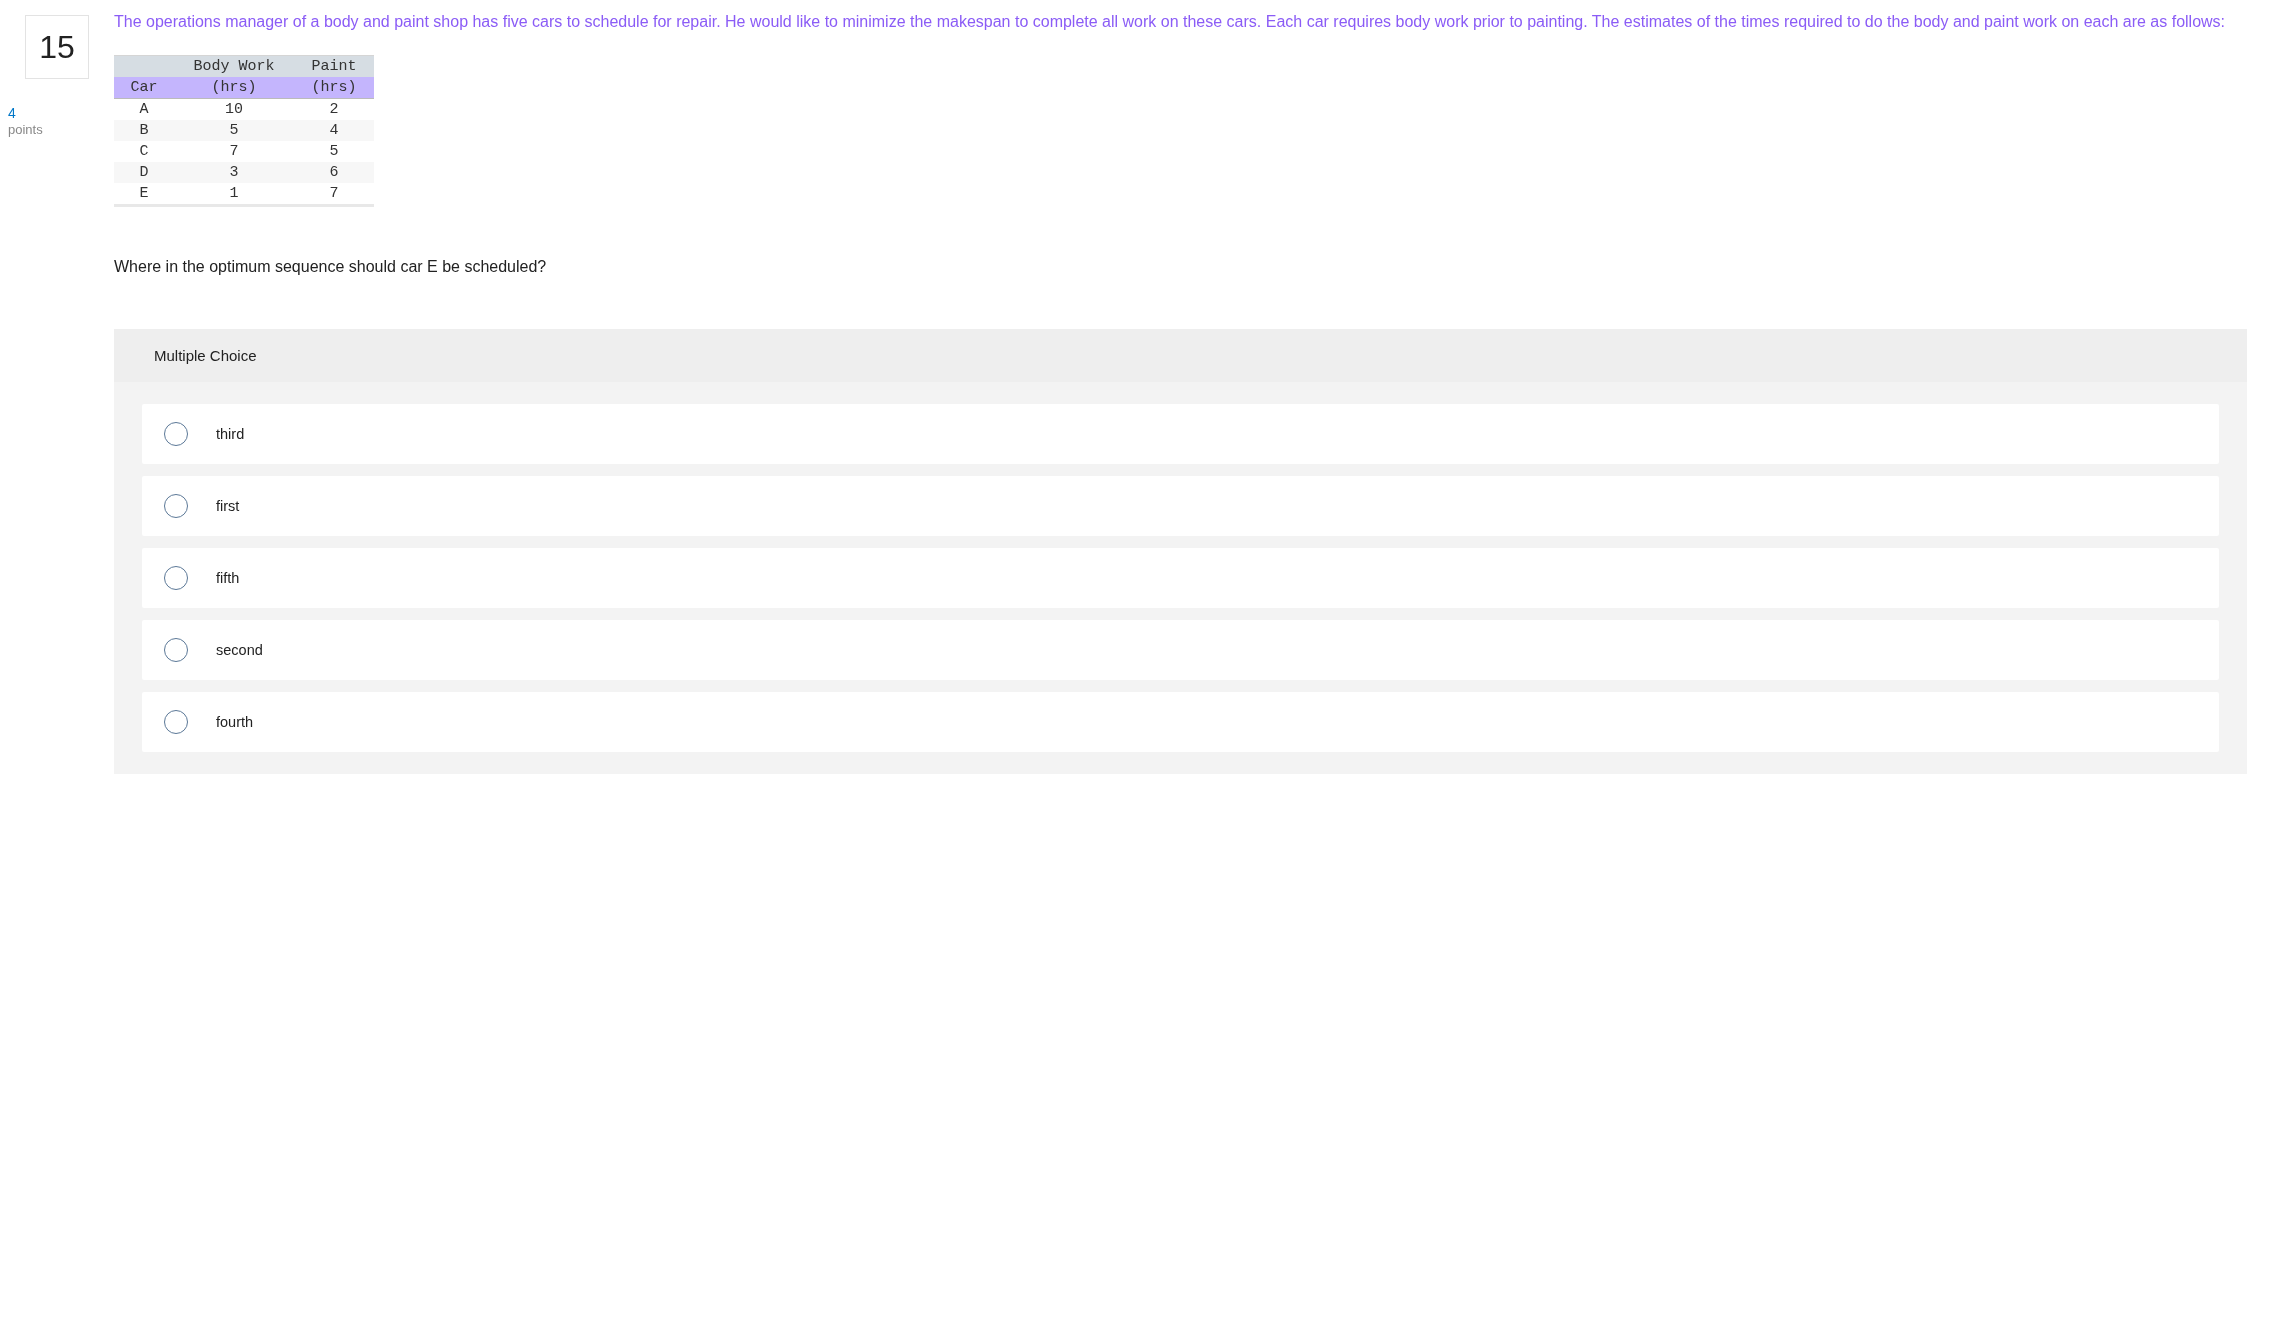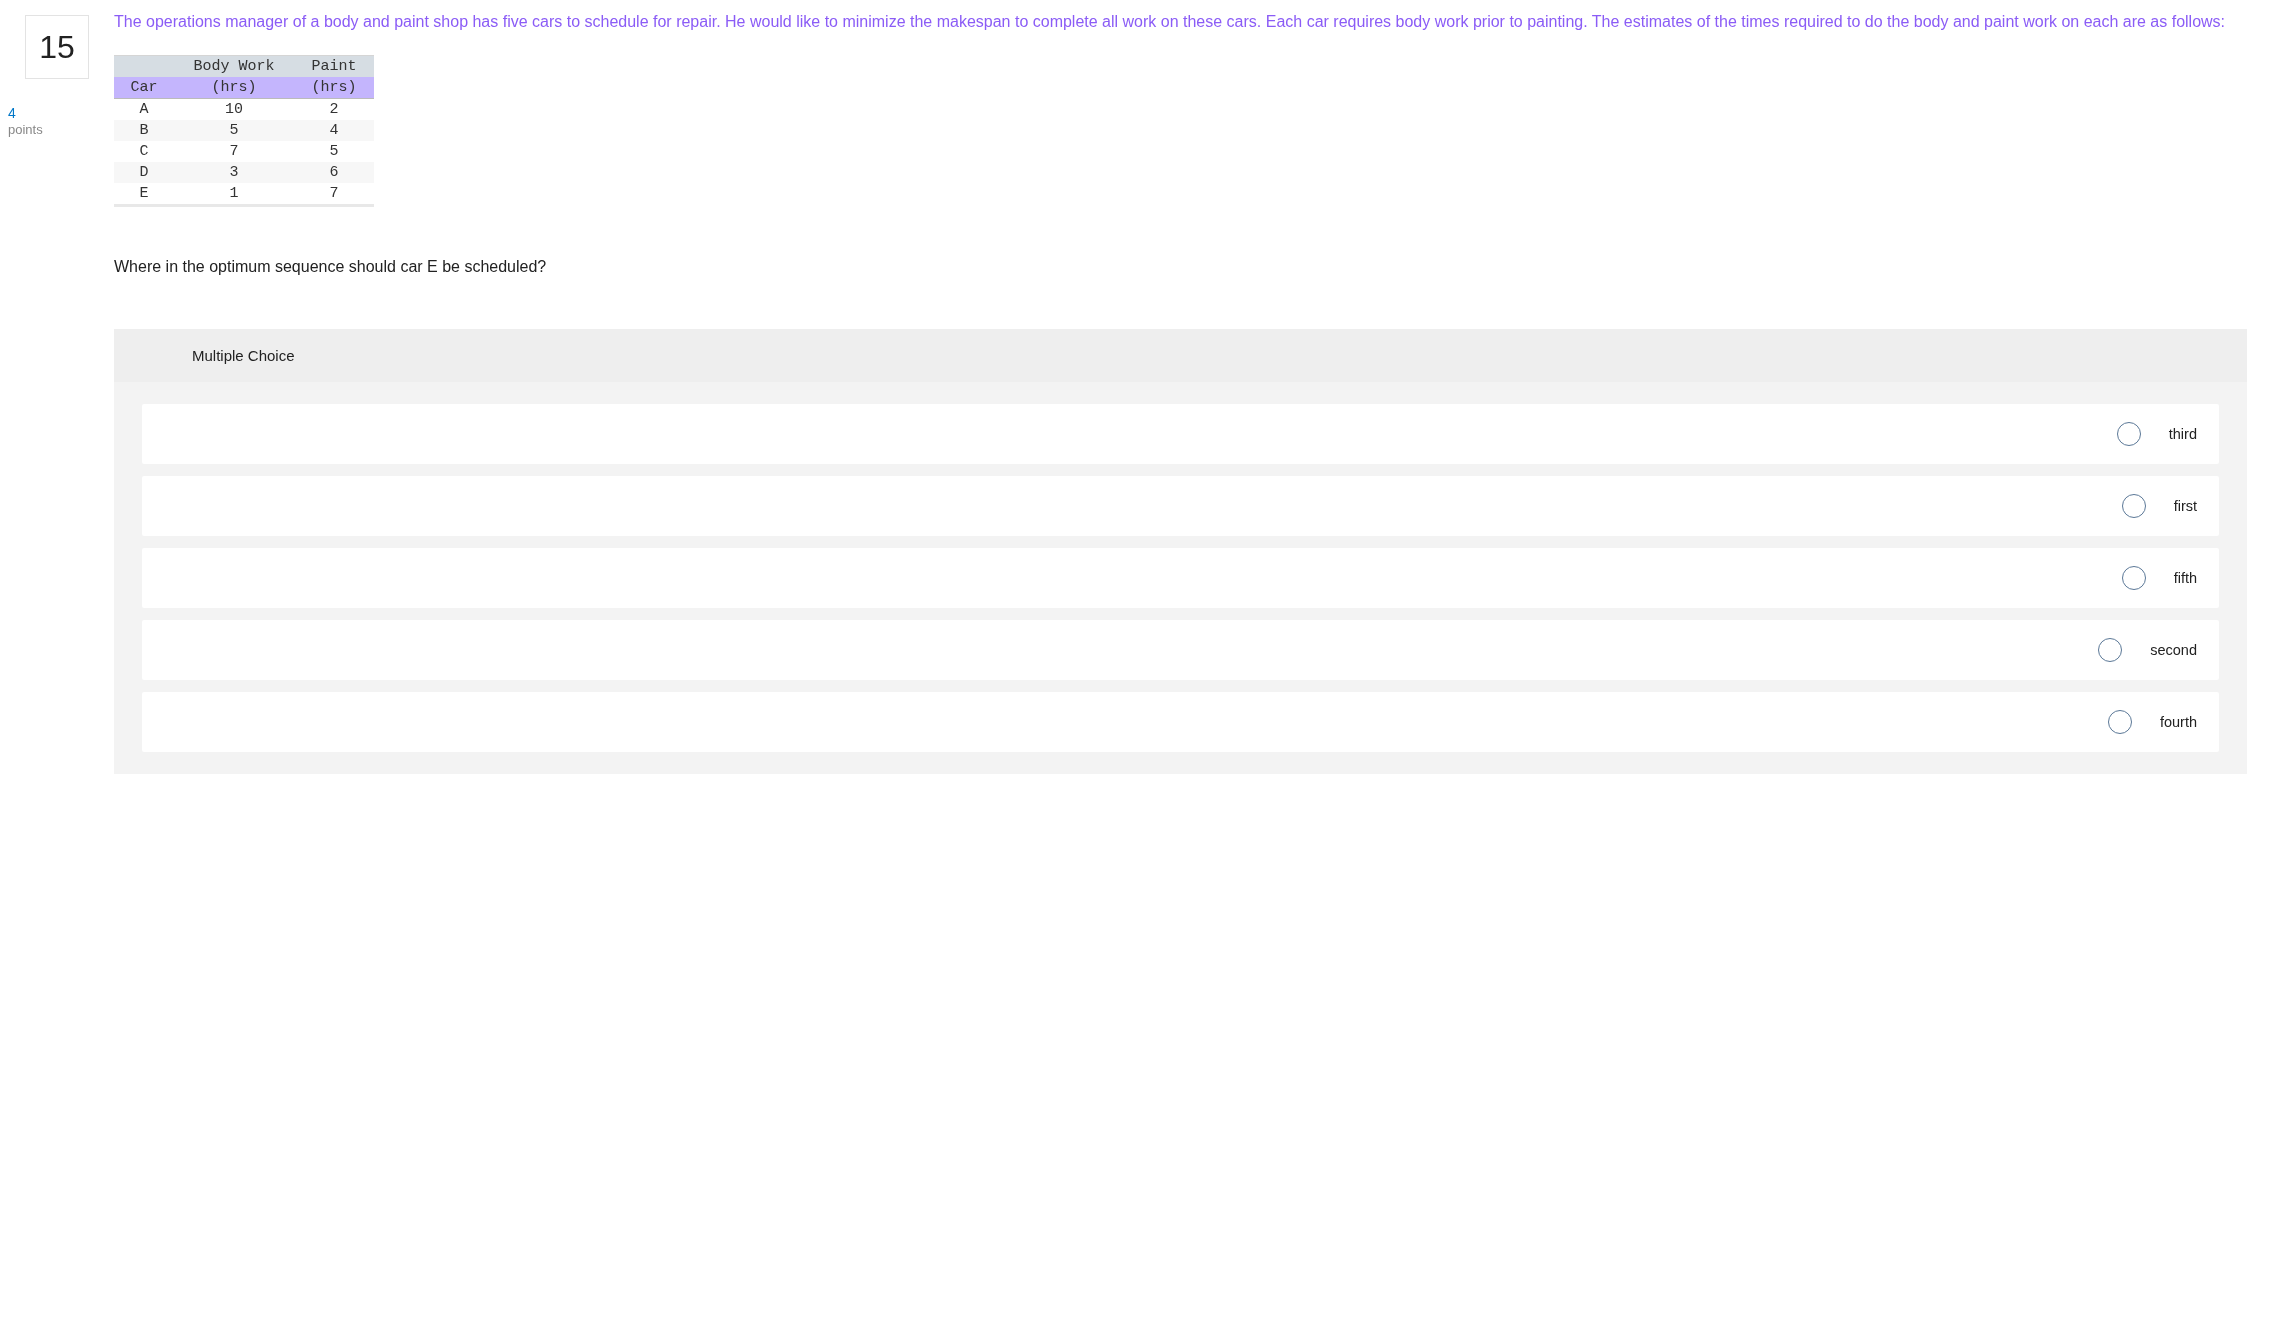--- a/index.html
+++ b/index.html
@@ -102,35 +102,33 @@
   }
   .mc-container {
     background: #eeeeee;
     padding: 0;
     width: 100%;
   }
   .mc-header {
     font-size: 15px;
     color: #222;
     padding: 18px 40px 18px 40px;
-    margin-left: 38px;
   }
   .mc-body {
     padding: 10px 0 10px 0;
     background: #f3f3f3;
   }
   .mc-option {
     background: #ffffff;
     margin: 12px 28px;
     padding: 18px 22px;
     display: flex;
     align-items: center;
     border-radius: 2px;
     cursor: pointer;
-    justify-content: flex-end;
   }
   .radio-outer {
     width: 24px;
     height: 24px;
     border: 1.5px solid #5b7897;
     border-radius: 50%;
     margin-right: 28px;
     flex-shrink: 0;
     background: #fff;
   }

